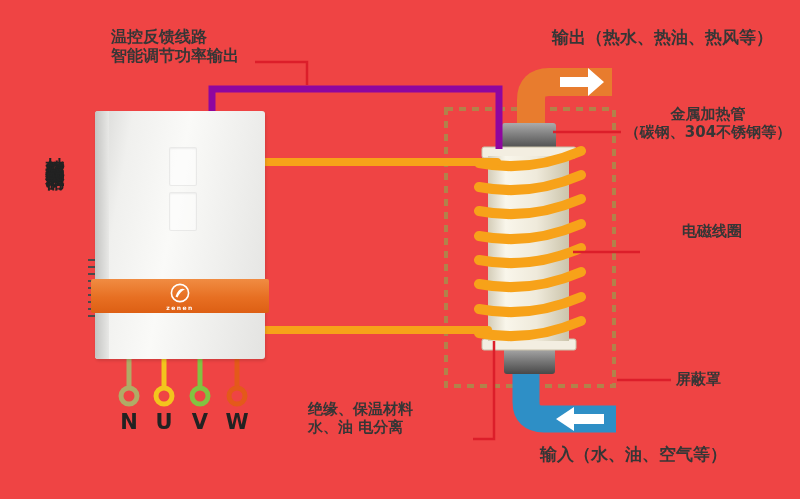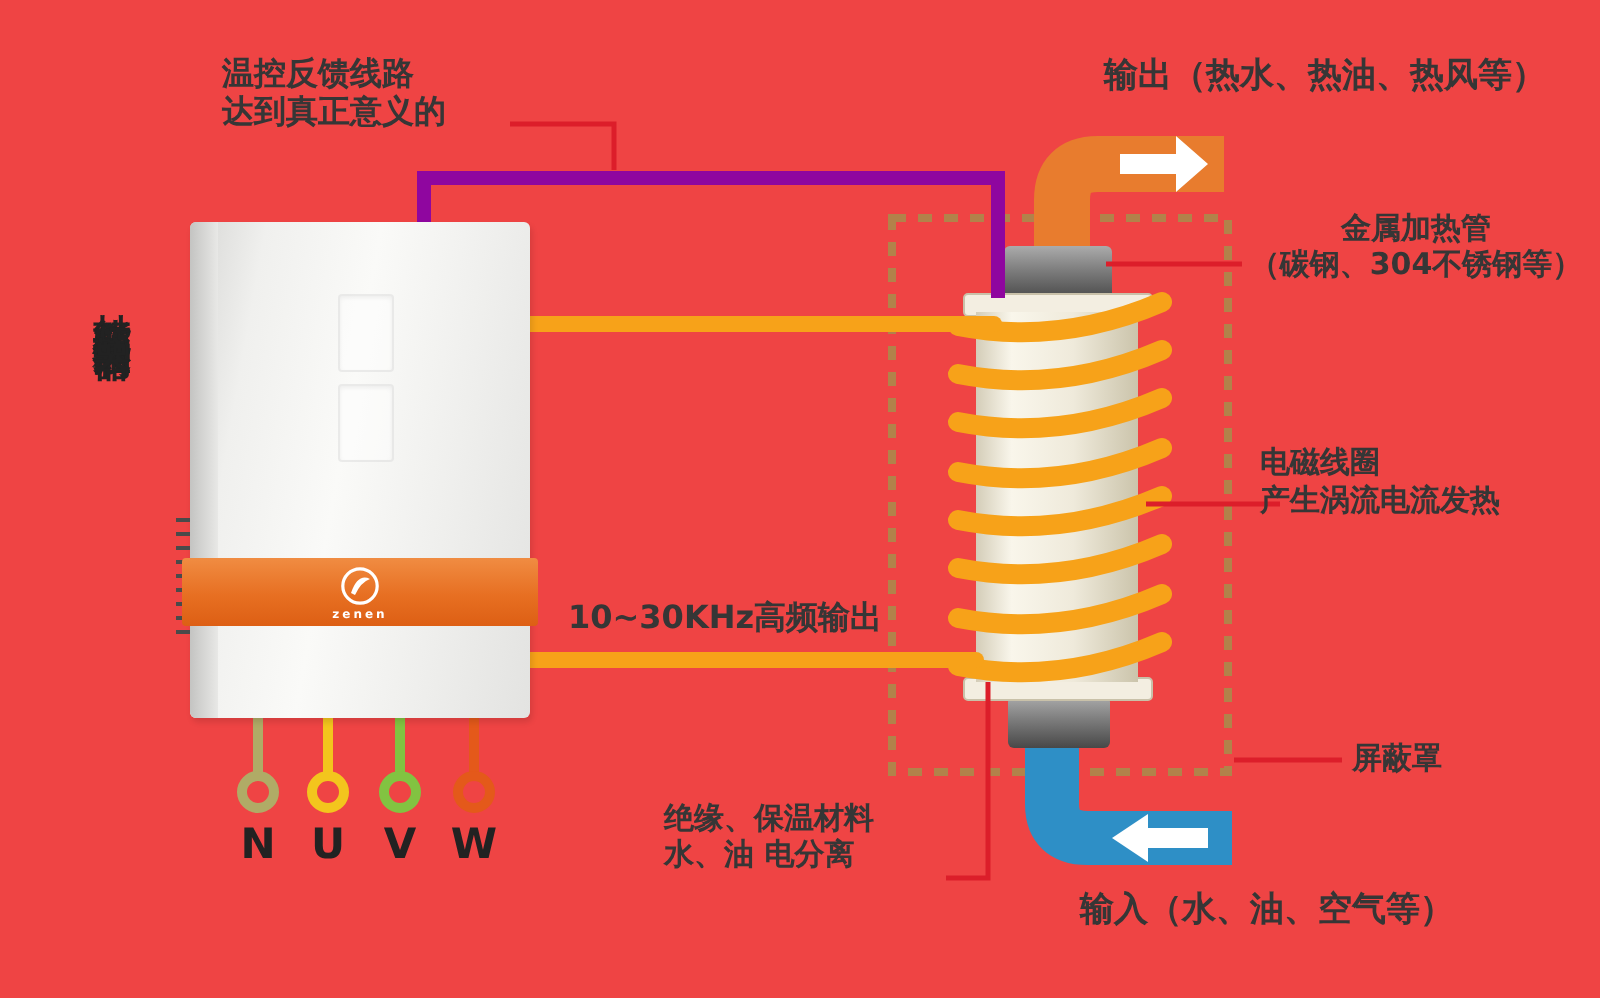--- a/index.html
+++ b/index.html
@@ -7,25 +7,25 @@
     position:relative;width:800px;height:499px;background:#ef4444;
     font-family:"DejaVu Sans","Liberation Sans",sans-serif;
     overflow:hidden;color:#333;
   }
   svg.layer{position:absolute;left:0;top:0;}
   
   .lbl{position:absolute;font-weight:bold;color:#363636;white-space:nowrap;}
   .feedback{left:111px;top:27px;font-size:16px;line-height:19px;}
   .output-lbl{left:552px;top:26px;font-size:17px;}
   .metal-lbl{left:612px;top:105px;width:192px;font-size:15px;line-height:18px;text-align:center;}
-  .coil-lbl{left:630px;top:222px;width:164px;font-size:15px;line-height:18.5px;}
+  .coil-lbl{left:630px;top:222px;width:164px;font-size:15px;line-height:18.5px;text-align:center;}
   .shield-lbl{left:676px;top:370px;font-size:15px;font-family:Liberation Mono, monospace;}
   .input-lbl{left:540px;top:443px;font-size:17px;}
   .freq-lbl{left:284px;top:299px;font-size:16px;}
-  .insul-lbl{left:332px;top:401px;font-size:15px;line-height:17.5px;}
+  .insul-lbl{left:308px;top:401px;font-size:15px;line-height:17.5px;}
   .side-lbl{
     left:43px;top:141px;height:195px;font-size:19px;font-weight:bold;color:#222;
     writing-mode:vertical-rl;text-orientation:upright;letter-spacing:2px;
   }
   .terminal-letter{position:absolute;top:410px;transform:translateX(-50%);
     font-size:21px;font-weight:bold;color:#222;}
   .power-lbl{left:186px;top:443px;transform:translateX(-50%);font-size:17px;}
   
   .controller{
     position:absolute;left:95px;top:111px;width:170px;height:248px;
@@ -134,40 +134,38 @@
         <path d="M6.5,14.5 Q10,4.5 16,7.5 Q11.5,9 8.5,15.5 Z" fill="#ffffff"></path>
       </svg>
       <div class="logo-text">zenen</div>
     </div>
   </div>
 
   <div class="lbl side-lbl">喆能变频加热控制器</div>
 
   <div class="lbl feedback">
     <div>温控反馈线路</div>
-    <div>达到真正意义的</div>
+    <div>智能调节功率输出</div>
   </div>
 
   <div class="lbl output-lbl">输出（热水、热油、热风等）</div>
 
   <div class="lbl metal-lbl">
     <div>金属加热管</div>
     <div>（碳钢、304不锈钢等）</div>
   </div>
 
   <div class="lbl coil-lbl">
     <div>电磁线圈</div>
-    <div>产生涡流电流发热</div>
   </div>
 
   <div class="lbl shield-lbl">屏蔽罩</div>
 
   <div class="lbl input-lbl">输入（水、油、空气等）</div>
 
-  <div class="lbl freq-lbl">10~30KHz高频输出</div>
 
   <div class="lbl insul-lbl">
     <div>绝缘、保温材料</div>
     <div>水、油 电分离</div>
   </div>
 
   <span class="terminal-letter" style="left:129px">N</span>
   <span class="terminal-letter" style="left:164px">U</span>
   <span class="terminal-letter" style="left:200px">V</span>
   <span class="terminal-letter" style="left:237px">W</span>

